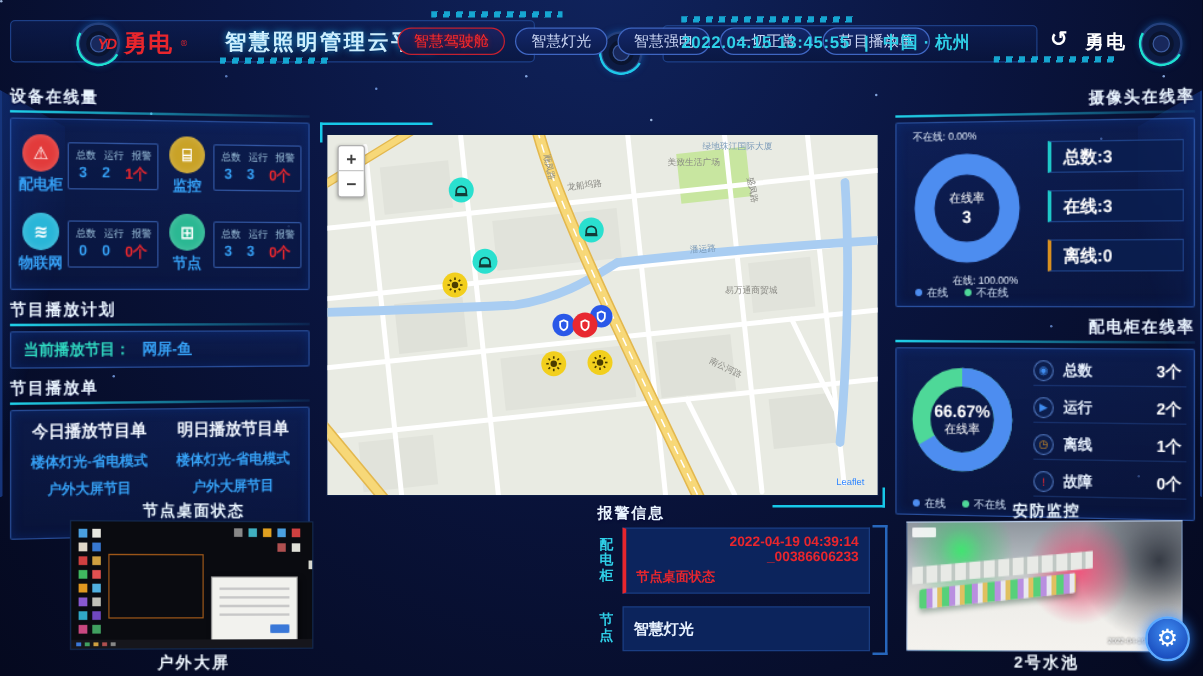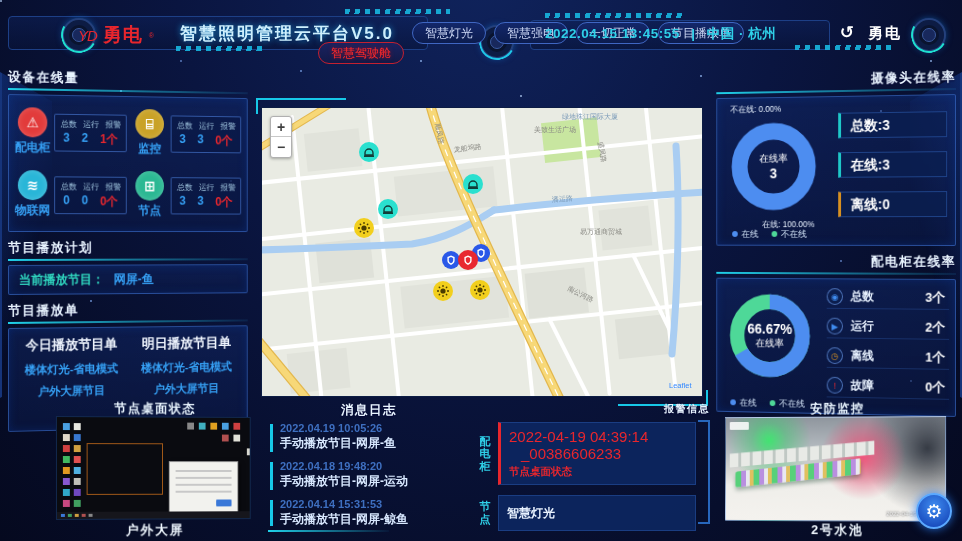--- a/index.html
+++ b/index.html
@@ -18,29 +18,29 @@
   .hdr-frame-r{position:absolute;left:530px;top:20px;width:300px;height:30px;border:1px solid #1d3f86;
     border-radius:4px;background:linear-gradient(180deg,rgba(14,34,92,.5),rgba(8,20,58,.6));}
   .knob{position:absolute;width:34px;height:34px;border-radius:50%;background:#0a142f;
     border:2px solid #24407c;box-shadow:inset 0 0 0 5px #0d1c44,0 0 6px rgba(20,120,220,.5);}
   .knob::before{content:'';position:absolute;inset:8px;border-radius:50%;background:#18285c;border:1px solid #3b5a9e;}
   .knob::after{content:'';position:absolute;inset:-3px;border-radius:50%;border:2px solid transparent;
     border-bottom-color:#1fe0d0;border-left-color:#1fe0d0;transform:rotate(-15deg);}
   .knob.cy::after{border-bottom-color:#1fc8e8;border-left-color:#1fc8e8;}
   .dashes{position:absolute;height:5px;background:repeating-linear-gradient(100deg,#17b6e0 0 5px,transparent 5px 10px);opacity:.9;}
   .logo{position:absolute;left:78px;top:22px;display:flex;align-items:center;gap:6px;}
-  .logo-mark{color:#e8262d;font-weight:400;font-style:italic;font-size:15px;letter-spacing:-1px;}
+  .logo-mark{color:#e8262d;font-weight:700;font-style:italic;font-size:12px;letter-spacing:-1px;}
   .logo-name{color:#e8262d;font-weight:900;font-size:19px;letter-spacing:1px;}
   .logo-reg{color:#e8262d;font-size:7px;vertical-align:top;}
   .hdr-title{position:absolute;left:180px;top:22px;font-size:17px;font-weight:bold;letter-spacing:2px;
     color:#cdeffd;text-shadow:0 0 6px #1f9fe0,0 1px 2px #003;}
   .tabs{position:absolute;left:318px;top:22px;display:flex;gap:8px;}
   .tab{height:22px;padding:0 12px;line-height:20px;font-size:12px;color:#cdd8f5;border:1px solid #3f66c2;
     border-radius:12px;background:linear-gradient(180deg,#13276a,#0c1c4e);cursor:pointer;white-space:nowrap;}
-  .tab.active{color:#ff2a2a;border-color:#c42030;text-shadow:0 0 4px #a01020;background:linear-gradient(180deg,#1a2260,#121a48);margin-top:20px;}
+  .tab.active{color:#ff2a2a;border-color:#c42030;text-shadow:0 0 4px #a01020;background:linear-gradient(180deg,#1a2260,#121a48);}
   .hdr-time{position:absolute;left:545px;top:25px;font-size:13.5px;font-weight:bold;color:#2fd0e8;letter-spacing:.5px;}
   .hdr-time .sep{color:#2fd0e8;margin:0 7px;}
   .hdr-back{position:absolute;left:840px;top:22px;color:#fff;font-size:17px;font-weight:bold;cursor:pointer;}
   .hdr-user{position:absolute;left:868px;top:24px;color:#fff;font-size:15px;font-weight:bold;letter-spacing:2px;cursor:pointer;}
   
   .ptitle{color:#e9f5ff;font-weight:bold;font-size:13px;letter-spacing:1.5px;text-shadow:0 1px 2px #003;}
   .ptitle.rt{text-align:right;}
   .pbox{border:1px solid rgba(64,120,220,.55);border-radius:2px;
     background:linear-gradient(180deg,rgba(17,42,110,.45),rgba(10,24,70,.6));
     box-shadow:0 0 8px rgba(10,60,160,.35) inset;}
@@ -132,21 +132,21 @@
   .log-item::before{content:'';position:absolute;left:2px;top:4px;bottom:4px;width:3px;background:#17c8e8;}
   .log-time{color:#3e6fc0;font-size:11px;font-weight:bold;}
   .log-text{color:#d8e8ff;font-size:12px;font-weight:bold;margin-top:1px;}
   .log-rule{position:absolute;left:0;bottom:2px;width:60%;height:2px;background:linear-gradient(90deg,#1fd0e8,rgba(31,160,232,.05));}
   .p-alarm{position:absolute;left:478px;top:402px;width:232px;height:132px;}
   .al-body{position:absolute;left:0;top:20px;width:218px;}
   .al-group{display:flex;gap:6px;margin-bottom:10px;align-items:center;}
   .al-cat{width:14px;color:#2fd0e8;font-weight:bold;font-size:11px;line-height:1.15;word-break:break-all;text-align:center;}
   .al-card{flex:1;background:rgba(13,40,100,.85);border:1px solid rgba(60,120,220,.3);padding:5px 8px;min-height:34px;}
   .al-card.bad{border-left:3px solid #e8262d;}
-  .al-red{color:#e8262d;font-size:15px;font-weight:normal;}
+  .al-red{color:#e8262d;font-size:11px;font-weight:bold;text-align:right;}
   .al-red .id{margin-left:12px;}
   .al-msg{color:#e8262d;font-size:10.5px;font-weight:bold;margin-top:3px;}
   .al-ok{color:#e8f2ff;font-size:12px;font-weight:bold;line-height:24px;}
   .al-brkt{position:absolute;right:0;top:18px;width:12px;height:104px;border:0 solid #2f7de0;border-right-width:2px;border-top-width:2px;border-bottom-width:2px;opacity:.8;}
   .p-sec{position:absolute;left:712px;top:400px;width:246px;height:140px;transform:perspective(1300px) rotateY(-7deg);transform-origin:right center;}
   .vid{left:6px;top:16px;width:228px;height:106px;overflow:hidden;
     background:
       radial-gradient(circle at 20% 22%,rgba(60,230,110,.95) 0,rgba(60,200,110,.5) 9%,rgba(60,180,110,0) 22%),
       radial-gradient(circle at 63% 38%,rgba(242,80,120,.95) 0,rgba(230,70,110,.55) 12%,rgba(220,70,110,0) 28%),
       radial-gradient(circle at 92% 30%,rgba(40,45,55,.9) 0,rgba(60,65,75,.5) 14%,rgba(60,65,75,0) 30%),
@@ -533,42 +533,23 @@
       <i class="dtop"></i>
       <i class="drect"></i>
       <i class="ddlg"></i>
       <i class="dbar">
           <i></i>
         </i>
     </div>
     <div class="caption">户外大屏</div>
   </div>
 
-  <div class="p-log">
-    <div class="ptitle" style="text-align:center;font-size:12.5px;">消息日志</div>
-    <div class="log-list">
-      <div class="log-item">
-        <div class="log-time">2022.04.19 10:05:26</div>
-        <div class="log-text">手动播放节目-网屏-鱼</div>
-      </div>
-      <div class="log-item">
-        <div class="log-time">2022.04.18 19:48:20</div>
-        <div class="log-text">手动播放节目-网屏-运动</div>
-      </div>
-      <div class="log-item">
-        <div class="log-time">2022.04.14 15:31:53</div>
-        <div class="log-text">手动播放节目-网屏-鲸鱼</div>
-      </div>
-
-    </div>
-    <div class="log-rule"></div>
-  </div>
 
   <div class="p-alarm">
-    <div class="ptitle" style="text-align:right;font-size:10px;">报警信息</div>
+    <div class="ptitle" style="text-align:left;font-size:12px;">报警信息</div>
     <div class="al-body">
       <div class="al-group">
         <div class="al-cat">配电柜</div>
         <div class="al-card bad">
           <div class="al-red">
             <span>2022-04-19 04:39:14</span>
             <span class="id">_00386606233</span>
           </div>
           <div class="al-msg">节点桌面状态</div>
         </div>

